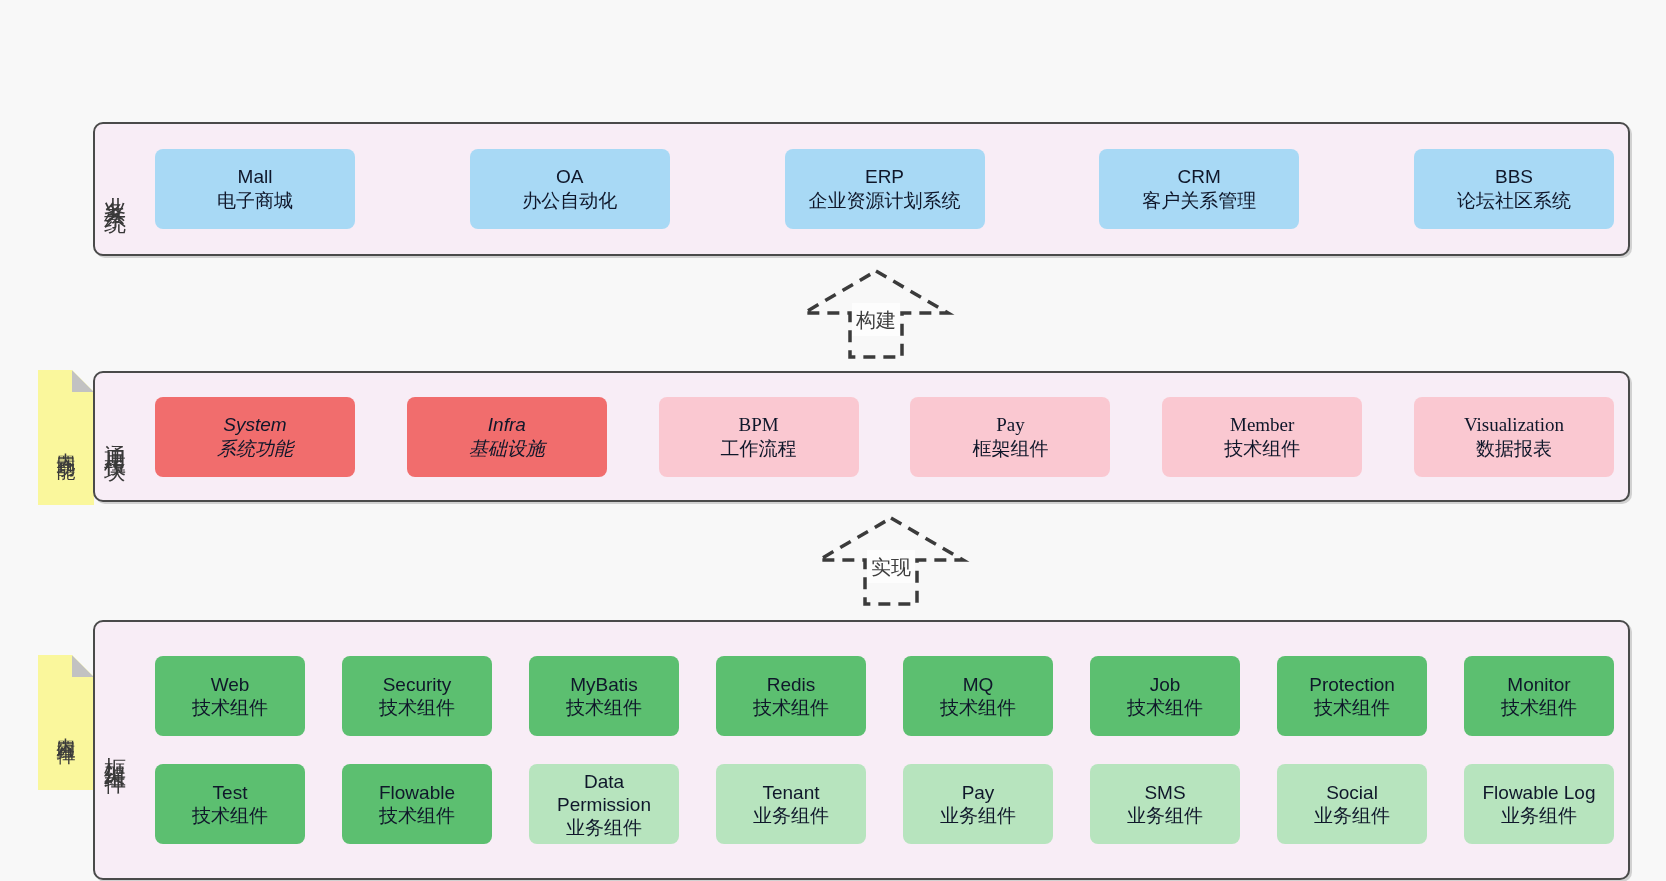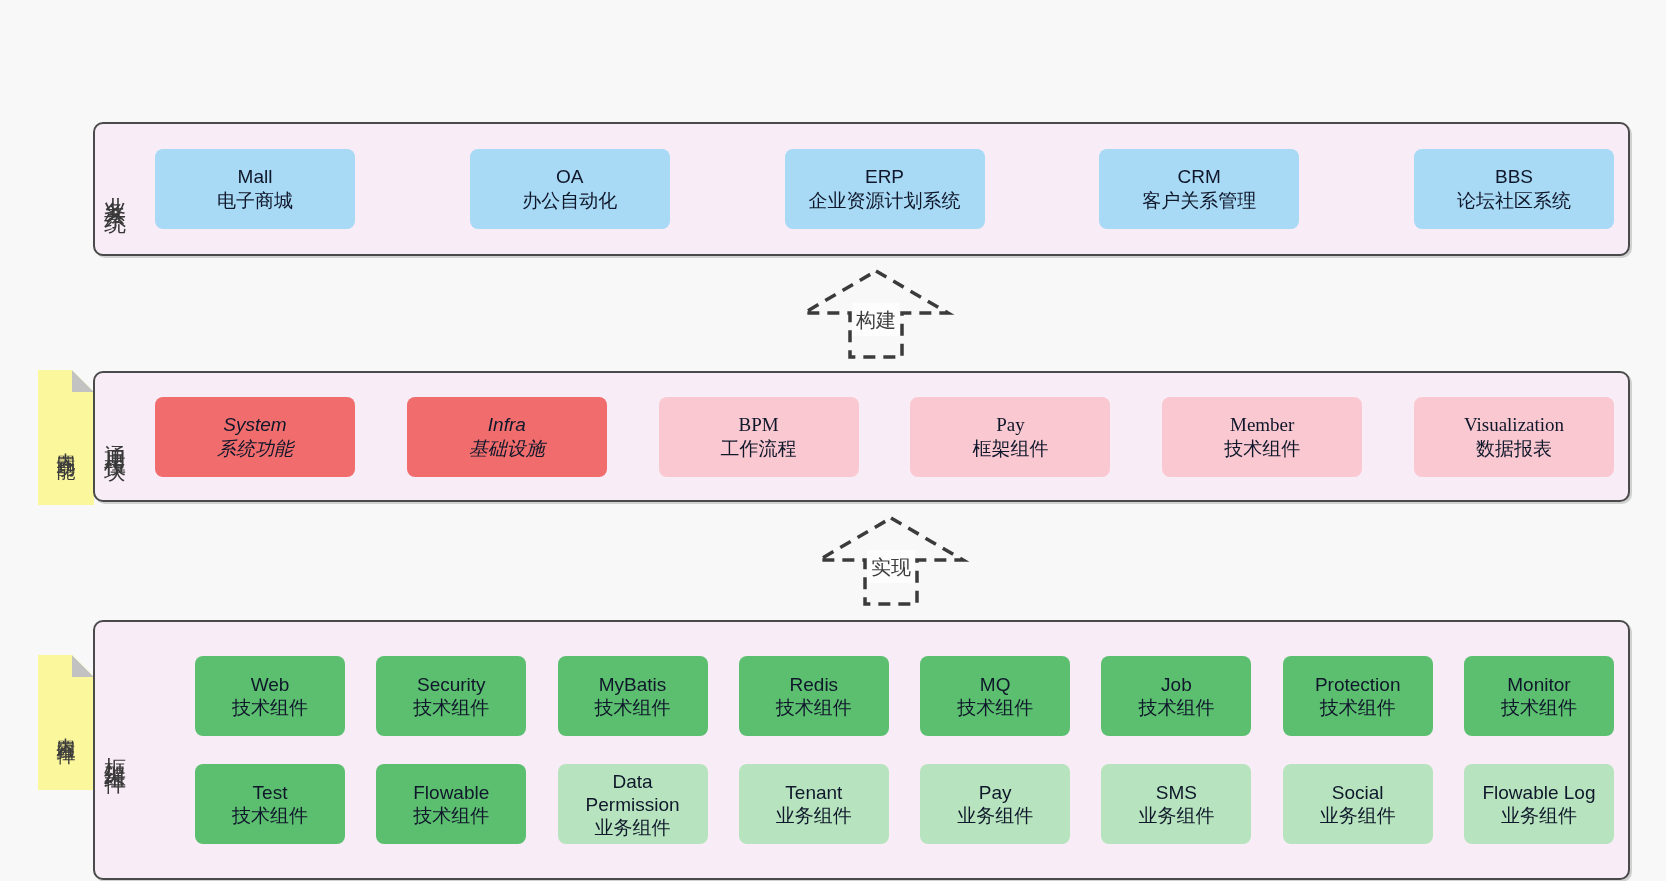--- a/index.html
+++ b/index.html
@@ -12,21 +12,21 @@
   .layer{
     position:absolute;left:93px;width:1537px;box-sizing:border-box;
     background:var(--layer_bg,#f8edf6);
     border:2px solid var(--border,#4a4a4a);
     border-radius:10px;
     box-shadow:2px 2px 0 rgba(90,90,90,.25);
     display:flex;align-items:stretch;z-index:2;
   }
   .layer-1{top:122px;height:134px;}
   .layer-2{top:371px;height:131px;}
-  .layer-3{top:620px;height:260px;gap:40px;}
+  .layer-3{top:620px;height:260px;}
   .layer-label{
     display:flex;align-items:center;justify-content:center;
     padding-left:6px;width:28px;flex:0 0 auto;
   }
   .layer-label span{
     writing-mode:vertical-rl;text-orientation:upright;
     font-size:22px;letter-spacing:5px;color:#383838;
   }
   .layer-content{
     flex:1;display:flex;flex-direction:column;justify-content:center;

